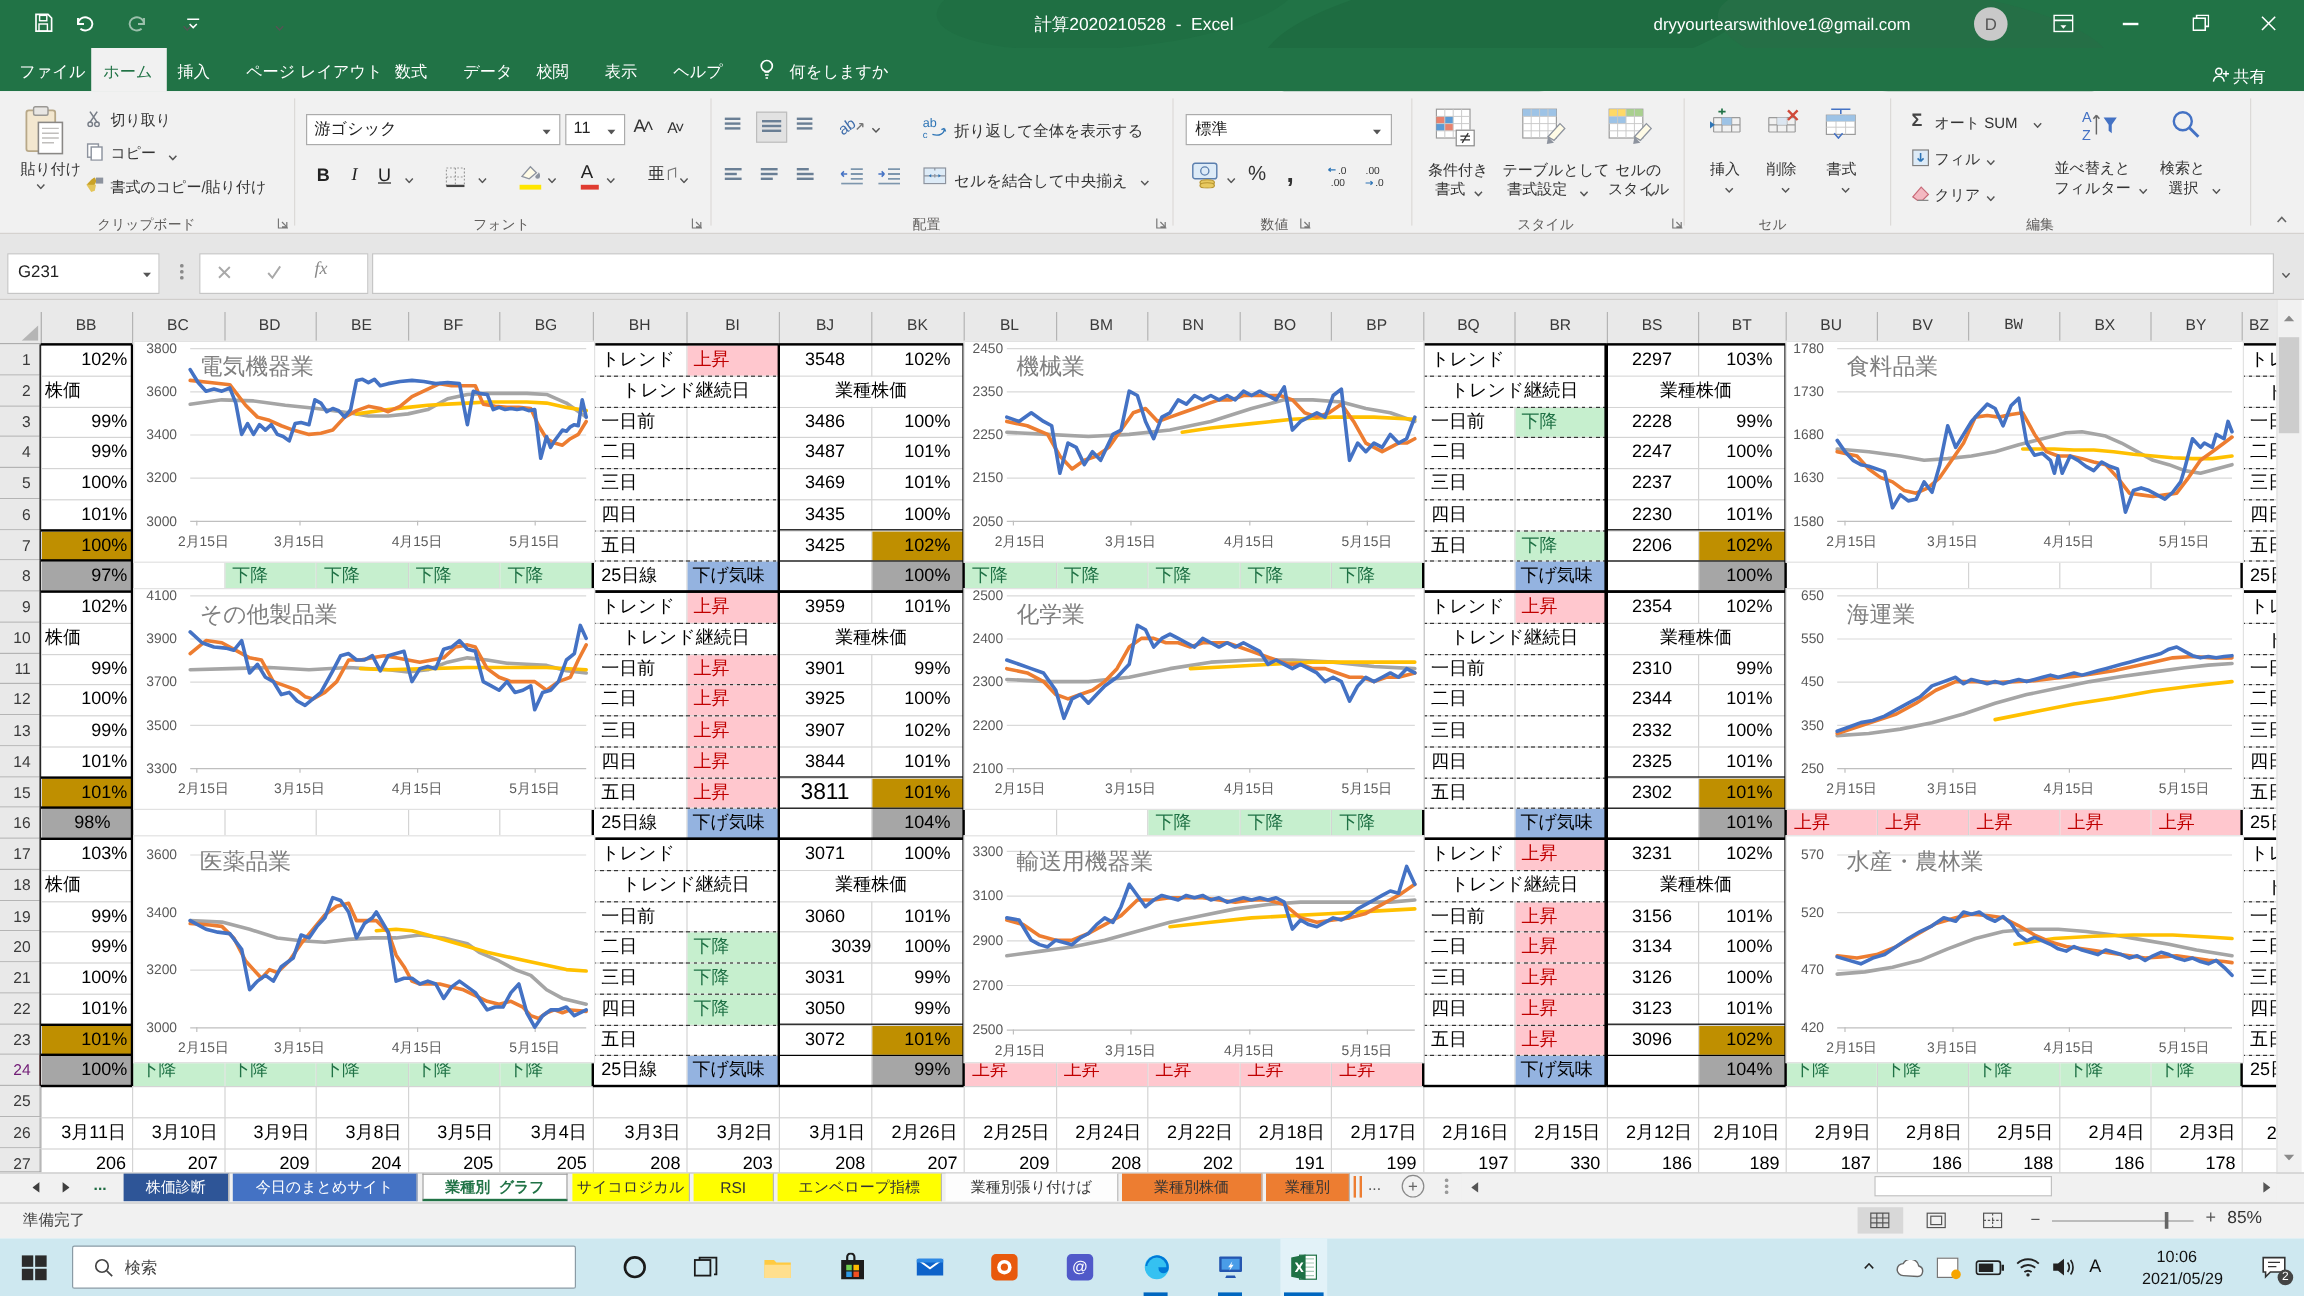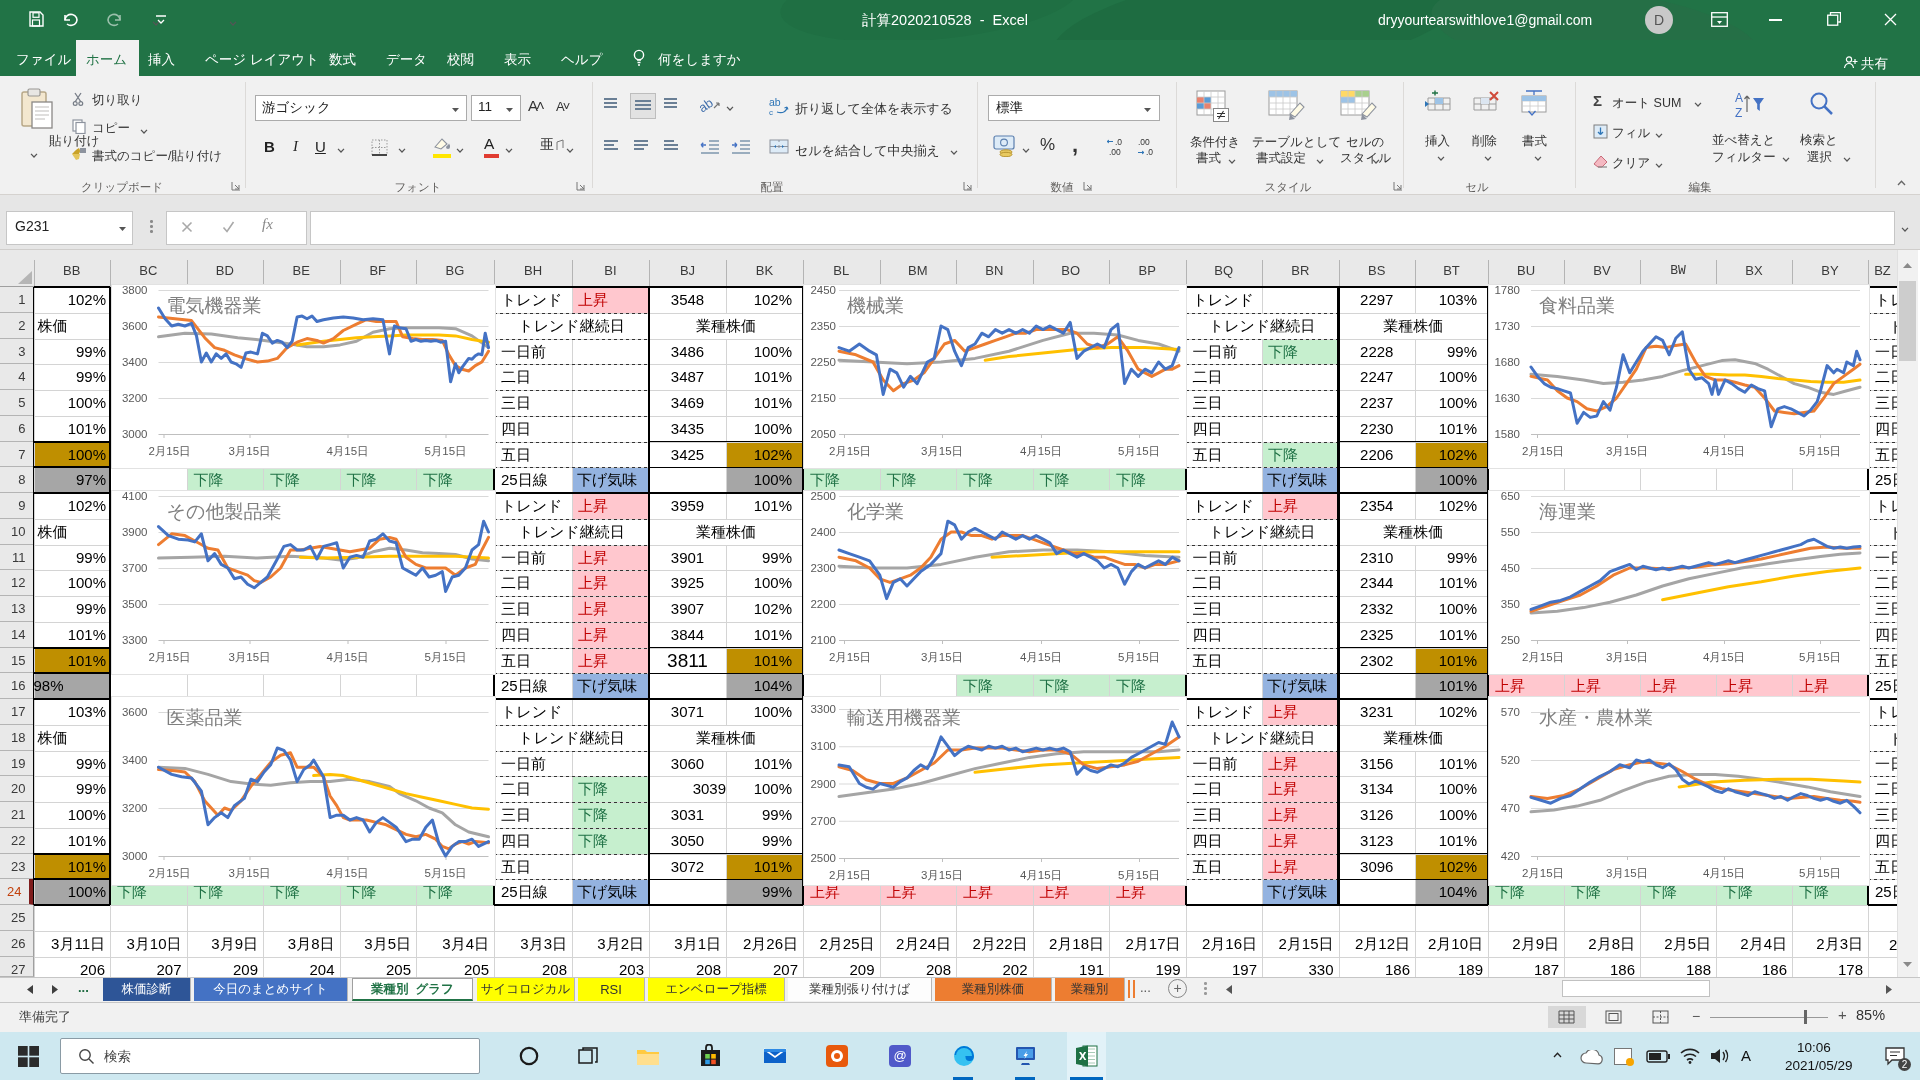--- a/index.html
+++ b/index.html
@@ -115,21 +115,21 @@
   </svg>
 <svg style="position:absolute;left:1897px;top:180px" width="9" height="6" viewBox="0 0 9 6">
     <path d="M1 5l3.5-3.8L8 5" fill="none" stroke="#666" stroke-width="1.3"></path>
   </svg>
 <svg style="position:absolute;left:20px;top:88px" width="34" height="42" viewBox="0 0 34 42">
     <rect x="2" y="4" width="24" height="34" rx="2" fill="#f3e7cf" stroke="#b8a888" stroke-width="1.5"></rect>
     <rect x="8" y="1" width="12" height="7" rx="1.5" fill="#e8e6e3" stroke="#9a9894" stroke-width="1.2"></rect>
     <rect x="12" y="14" width="20" height="26" fill="#fff" stroke="#8a8886" stroke-width="1.3"></rect>
     <path d="M15 19h14M15 23h14M15 27h14M15 31h10" stroke="#c0bebc" stroke-width="1.2"></path>
   </svg>
-<div style="position:absolute;left:17px;top:133px;font-size:12.5px;color:#333;white-space:nowrap;margin-left:32px;">貼り付け</div>
+<div style="position:absolute;left:17px;top:133px;font-size:12.5px;color:#333;white-space:nowrap;">貼り付け</div>
 <svg style="position:absolute;left:30px;top:153px" width="8" height="5" viewBox="0 0 8 5">
     <path d="M1 0.8l3 3.2 3-3.2" fill="none" stroke="#555" stroke-width="1.2"></path>
   </svg>
 <svg style="position:absolute;left:72px;top:92px" width="15" height="14" viewBox="0 0 15 14">
     <path d="M3 1l6 9M9 1L3 10" stroke="#777d87" stroke-width="1.3"></path>
     <circle cx="3.2" cy="11.5" r="1.9" fill="none" stroke="#777d87" stroke-width="1.2"></circle>
     <circle cx="8.8" cy="11.5" r="1.9" fill="none" stroke="#777d87" stroke-width="1.2"></circle>
   </svg>
 <div style="position:absolute;left:92px;top:92px;font-size:12.5px;color:#333;white-space:nowrap;">切り取り</div>
 <svg style="position:absolute;left:72px;top:119px" width="14" height="15" viewBox="0 0 14 15">
@@ -476,21 +476,21 @@
 <div style="position:absolute;left:0;top:621.75px;width:33.5px;height:25.75px;background:#e9e9e9;border-right:1px solid #9f9f9f;border-bottom:1px solid #b4b4b4;font-size:13px;color:#3a3a3a;text-align:right;padding-right:7px;line-height:25.75px;overflow:hidden;">14</div>
 <div style="position:absolute;left:0;top:647.5px;width:33.5px;height:25.75px;background:#e9e9e9;border-right:1px solid #9f9f9f;border-bottom:1px solid #b4b4b4;font-size:13px;color:#3a3a3a;text-align:right;padding-right:7px;line-height:25.75px;overflow:hidden;">15</div>
 <div style="position:absolute;left:0;top:673.25px;width:33.5px;height:25.75px;background:#e9e9e9;border-right:1px solid #9f9f9f;border-bottom:1px solid #b4b4b4;font-size:13px;color:#3a3a3a;text-align:right;padding-right:7px;line-height:25.75px;overflow:hidden;">16</div>
 <div style="position:absolute;left:0;top:699px;width:33.5px;height:25.75px;background:#e9e9e9;border-right:1px solid #9f9f9f;border-bottom:1px solid #b4b4b4;font-size:13px;color:#3a3a3a;text-align:right;padding-right:7px;line-height:25.75px;overflow:hidden;">17</div>
 <div style="position:absolute;left:0;top:724.75px;width:33.5px;height:25.75px;background:#e9e9e9;border-right:1px solid #9f9f9f;border-bottom:1px solid #b4b4b4;font-size:13px;color:#3a3a3a;text-align:right;padding-right:7px;line-height:25.75px;overflow:hidden;">18</div>
 <div style="position:absolute;left:0;top:750.5px;width:33.5px;height:25.75px;background:#e9e9e9;border-right:1px solid #9f9f9f;border-bottom:1px solid #b4b4b4;font-size:13px;color:#3a3a3a;text-align:right;padding-right:7px;line-height:25.75px;overflow:hidden;">19</div>
 <div style="position:absolute;left:0;top:776.25px;width:33.5px;height:25.75px;background:#e9e9e9;border-right:1px solid #9f9f9f;border-bottom:1px solid #b4b4b4;font-size:13px;color:#3a3a3a;text-align:right;padding-right:7px;line-height:25.75px;overflow:hidden;">20</div>
 <div style="position:absolute;left:0;top:802px;width:33.5px;height:25.75px;background:#e9e9e9;border-right:1px solid #9f9f9f;border-bottom:1px solid #b4b4b4;font-size:13px;color:#3a3a3a;text-align:right;padding-right:7px;line-height:25.75px;overflow:hidden;">21</div>
 <div style="position:absolute;left:0;top:827.75px;width:33.5px;height:25.75px;background:#e9e9e9;border-right:1px solid #9f9f9f;border-bottom:1px solid #b4b4b4;font-size:13px;color:#3a3a3a;text-align:right;padding-right:7px;line-height:25.75px;overflow:hidden;">22</div>
 <div style="position:absolute;left:0;top:853.5px;width:33.5px;height:25.75px;background:#e9e9e9;border-right:1px solid #9f9f9f;border-bottom:1px solid #b4b4b4;font-size:13px;color:#3a3a3a;text-align:right;padding-right:7px;line-height:25.75px;overflow:hidden;">23</div>
-<div style="position:absolute;left:0;top:879.25px;width:33.5px;height:25.75px;background:#e9e9e9;border-right:5px solid #7f1d1d;border-bottom:1px solid #b4b4b4;font-size:13px;color:#c2410c;text-align:right;padding-right:7px;line-height:25.75px;overflow:hidden;">24</div>
+<div style="position:absolute;left:0;top:879.25px;width:33.5px;height:25.75px;background:#e9e9e9;border-right:1px solid #7f1d1d;border-bottom:1px solid #b4b4b4;font-size:13px;color:#701a75;text-align:right;padding-right:7px;line-height:25.75px;overflow:hidden;">24</div>
 <div style="position:absolute;left:0;top:905px;width:33.5px;height:25.75px;background:#e9e9e9;border-right:1px solid #9f9f9f;border-bottom:1px solid #b4b4b4;font-size:13px;color:#3a3a3a;text-align:right;padding-right:7px;line-height:25.75px;overflow:hidden;">25</div>
 <div style="position:absolute;left:0;top:930.75px;width:33.5px;height:25.75px;background:#e9e9e9;border-right:1px solid #9f9f9f;border-bottom:1px solid #b4b4b4;font-size:13px;color:#3a3a3a;text-align:right;padding-right:7px;line-height:25.75px;overflow:hidden;">26</div>
 <div style="position:absolute;left:0;top:956.5px;width:33.5px;height:20px;background:#e9e9e9;border-right:1px solid #9f9f9f;border-bottom:1px solid #b4b4b4;font-size:13px;color:#3a3a3a;text-align:right;padding-right:7px;line-height:26px;overflow:hidden;">27</div>
 <div style="position:absolute;left:0px;top:287px;width:33.5px;height:0.0001px;"></div>
 <div style="position:absolute;left:33.5px;top:287px;width:1px;height:689.5px;background:#d4d4d4;"></div>
 <div style="position:absolute;left:110px;top:287px;width:1px;height:689.5px;background:#d4d4d4;"></div>
 <div style="position:absolute;left:186.5px;top:287px;width:1px;height:689.5px;background:#d4d4d4;"></div>
 <div style="position:absolute;left:263px;top:287px;width:1px;height:689.5px;background:#d4d4d4;"></div>
 <div style="position:absolute;left:339.5px;top:287px;width:1px;height:689.5px;background:#d4d4d4;"></div>
 <div style="position:absolute;left:416px;top:287px;width:1px;height:689.5px;background:#d4d4d4;"></div>
@@ -772,21 +772,21 @@
 <div style="position:absolute;left:33.5px;top:416.75px;width:76.5px;height:24.75px;font-size:15px;line-height:23.75px;color:#000;text-align:right;padding-right:4px;overflow:hidden;white-space:nowrap;">101%</div>
 <div style="position:absolute;left:33.5px;top:442.5px;width:76.5px;height:24.75px;font-size:15px;line-height:23.75px;color:#000;text-align:right;padding-right:4px;overflow:hidden;white-space:nowrap;">100%</div>
 <div style="position:absolute;left:33.5px;top:468.25px;width:76.5px;height:24.75px;font-size:15px;line-height:23.75px;color:#000;text-align:right;padding-right:4px;overflow:hidden;white-space:nowrap;">97%</div>
 <div style="position:absolute;left:33.5px;top:494px;width:76.5px;height:24.75px;font-size:15px;line-height:23.75px;color:#000;text-align:right;padding-right:4px;overflow:hidden;white-space:nowrap;">102%</div>
 <div style="position:absolute;left:33.5px;top:519.75px;width:76.5px;height:24.75px;font-size:15px;line-height:23.75px;color:#000;text-align:left;padding-left:4px;overflow:hidden;white-space:nowrap;">株価</div>
 <div style="position:absolute;left:33.5px;top:545.5px;width:76.5px;height:24.75px;font-size:15px;line-height:23.75px;color:#000;text-align:right;padding-right:4px;overflow:hidden;white-space:nowrap;">99%</div>
 <div style="position:absolute;left:33.5px;top:571.25px;width:76.5px;height:24.75px;font-size:15px;line-height:23.75px;color:#000;text-align:right;padding-right:4px;overflow:hidden;white-space:nowrap;">100%</div>
 <div style="position:absolute;left:33.5px;top:597px;width:76.5px;height:24.75px;font-size:15px;line-height:23.75px;color:#000;text-align:right;padding-right:4px;overflow:hidden;white-space:nowrap;">99%</div>
 <div style="position:absolute;left:33.5px;top:622.75px;width:76.5px;height:24.75px;font-size:15px;line-height:23.75px;color:#000;text-align:right;padding-right:4px;overflow:hidden;white-space:nowrap;">101%</div>
 <div style="position:absolute;left:33.5px;top:648.5px;width:76.5px;height:24.75px;font-size:15px;line-height:23.75px;color:#000;text-align:right;padding-right:4px;overflow:hidden;white-space:nowrap;">101%</div>
-<div style="position:absolute;left:33.5px;top:674.25px;width:76.5px;height:24.75px;font-size:15px;line-height:23.75px;color:#000;padding-right:4px;overflow:hidden;white-space:nowrap;">98%</div>
+<div style="position:absolute;left:33.5px;top:674.25px;width:76.5px;height:24.75px;font-size:15px;line-height:23.75px;color:#000;text-align:right;padding-right:18px;overflow:hidden;white-space:nowrap;">98%</div>
 <div style="position:absolute;left:33.5px;top:700px;width:76.5px;height:24.75px;font-size:15px;line-height:23.75px;color:#000;text-align:right;padding-right:4px;overflow:hidden;white-space:nowrap;">103%</div>
 <div style="position:absolute;left:33.5px;top:725.75px;width:76.5px;height:24.75px;font-size:15px;line-height:23.75px;color:#000;text-align:left;padding-left:4px;overflow:hidden;white-space:nowrap;">株価</div>
 <div style="position:absolute;left:33.5px;top:751.5px;width:76.5px;height:24.75px;font-size:15px;line-height:23.75px;color:#000;text-align:right;padding-right:4px;overflow:hidden;white-space:nowrap;">99%</div>
 <div style="position:absolute;left:33.5px;top:777.25px;width:76.5px;height:24.75px;font-size:15px;line-height:23.75px;color:#000;text-align:right;padding-right:4px;overflow:hidden;white-space:nowrap;">99%</div>
 <div style="position:absolute;left:33.5px;top:803px;width:76.5px;height:24.75px;font-size:15px;line-height:23.75px;color:#000;text-align:right;padding-right:4px;overflow:hidden;white-space:nowrap;">100%</div>
 <div style="position:absolute;left:33.5px;top:828.75px;width:76.5px;height:24.75px;font-size:15px;line-height:23.75px;color:#000;text-align:right;padding-right:4px;overflow:hidden;white-space:nowrap;">101%</div>
 <div style="position:absolute;left:33.5px;top:854.5px;width:76.5px;height:24.75px;font-size:15px;line-height:23.75px;color:#000;text-align:right;padding-right:4px;overflow:hidden;white-space:nowrap;">101%</div>
 <div style="position:absolute;left:33.5px;top:880.25px;width:76.5px;height:24.75px;font-size:15px;line-height:23.75px;color:#000;text-align:right;padding-right:4px;overflow:hidden;white-space:nowrap;">100%</div>
 <div style="position:absolute;left:494px;top:288px;width:78px;height:24.75px;font-size:15px;line-height:23.75px;color:#000;text-align:left;padding-left:7px;overflow:hidden;white-space:nowrap;">トレンド</div>
 <div style="position:absolute;left:494px;top:339.5px;width:78px;height:24.75px;font-size:15px;line-height:23.75px;color:#000;text-align:left;padding-left:7px;overflow:hidden;white-space:nowrap;">一日前</div>

